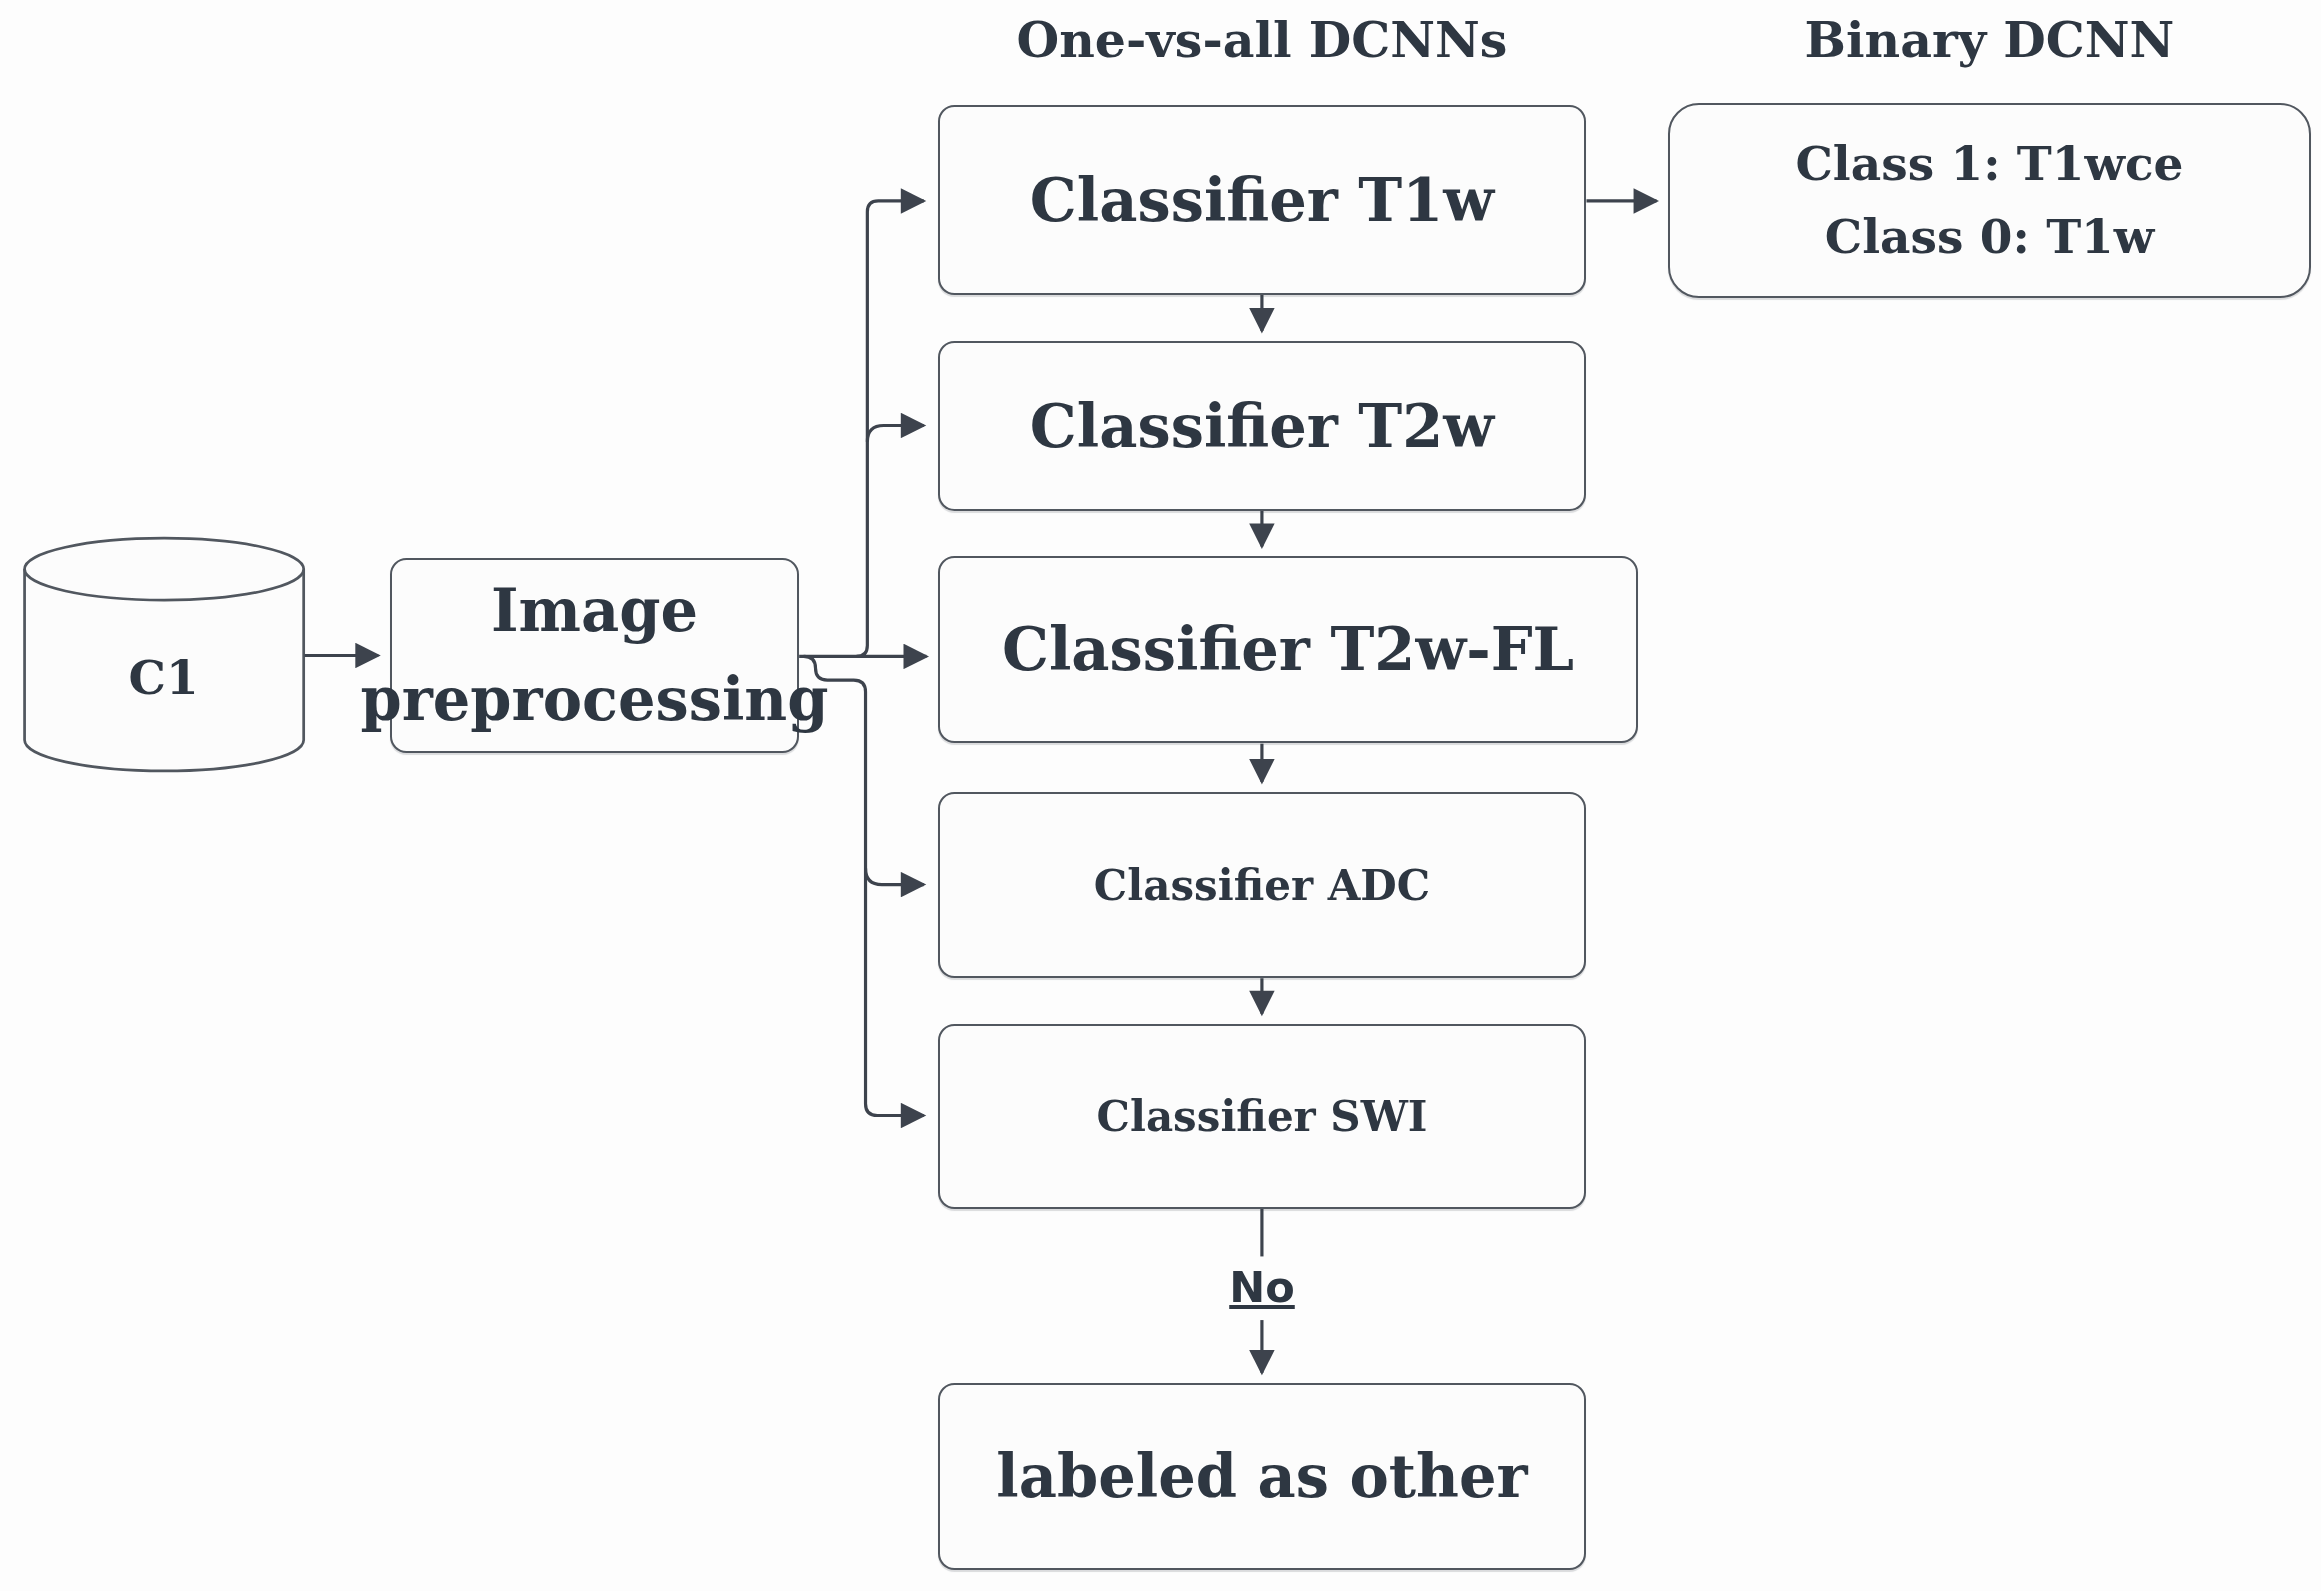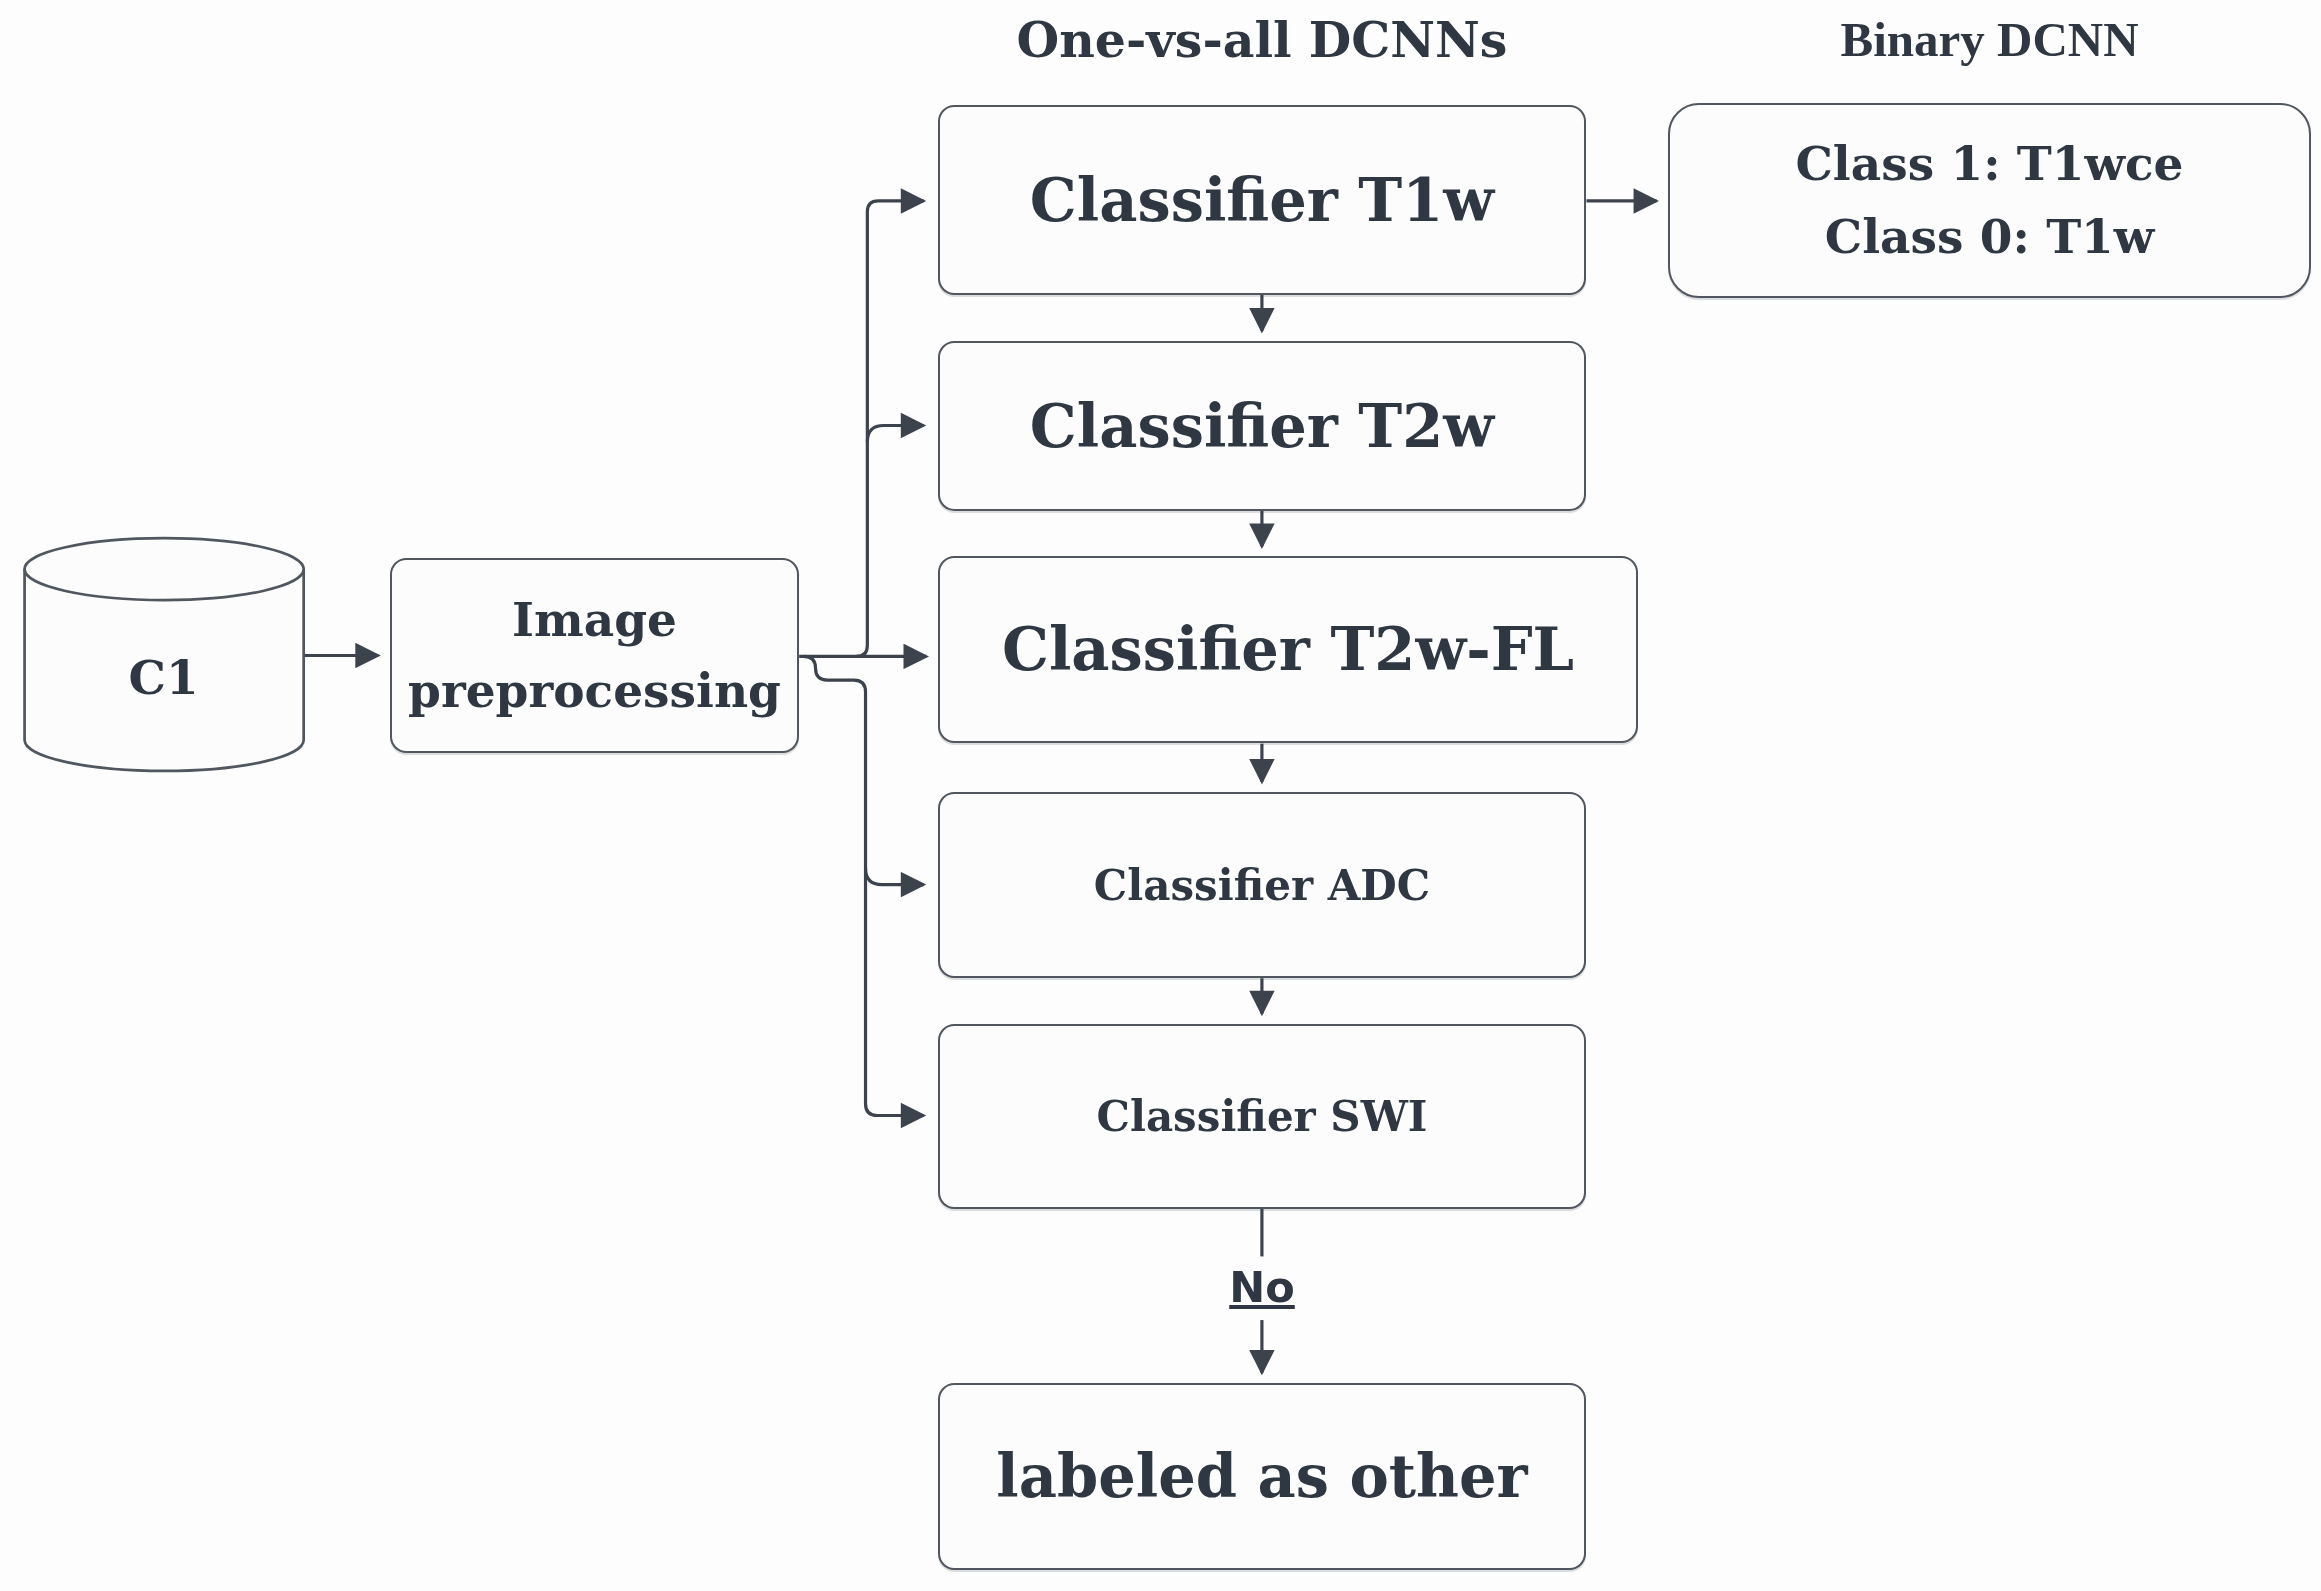--- a/index.html
+++ b/index.html
@@ -41,29 +41,29 @@
     color:var(--text);
     font-weight:bold;
   }
   .header{font-size:49px;}
   .big-label{font-size:59px;}
   .small-label{font-size:42px;}
   .two-line{line-height:1.55;font-size:47px;}
   .no-label{font-family:"DejaVu Sans", sans-serif;font-size:43px;text-decoration:underline;}
   
   #n-header-ova   {left:938px; top:7.3px;    width:648px; height:65px;}
-  #n-header-bin   {left:1668px; top:7.3px;    width:643px; height:65px;font-family:Liberation Serif, serif;}
+  #n-header-bin   {left:1668px; top:7.3px;    width:643px; height:65px;}
   #n-t1w          {left:938px; top:105px;  width:648px; height:190px;}
   #n-t2w          {left:938px; top:341px;  width:648px; height:170px;}
   #n-t2wfl        {left:938px; top:556px;  width:700px; height:187px;}
   #n-adc          {left:938px; top:792px;  width:648px; height:186px;}
   #n-swi          {left:938px; top:1024px; width:648px; height:185px;}
   #n-other        {left:938px; top:1383px; width:648px; height:187px;}
   #n-binary       {left:1668px; top:103px;  width:643px; height:195px;border-radius:31px;}
-  #n-prep         {left:390px;  top:558px;  width:409px; height:195px; font-size:47px; line-height:1.5;}
+  #n-prep         {left:390px;  top:558px;  width:409px; height:195px; font-size:59px; line-height:1.5;}
   #n-c1           {left:23.6px;   top:636px;  width:280px; height:82px;  font-size:47px;}
   #n-no           {left:1171px; top:1259px; width:182px; height:55px;}
 </style>
 </head>
 <body>
 
 <div class="canvas">
 
   <svg class="wires" viewBox="0 0 2554 1750" xmlns="http://www.w3.org/2000/svg">
     <defs>

